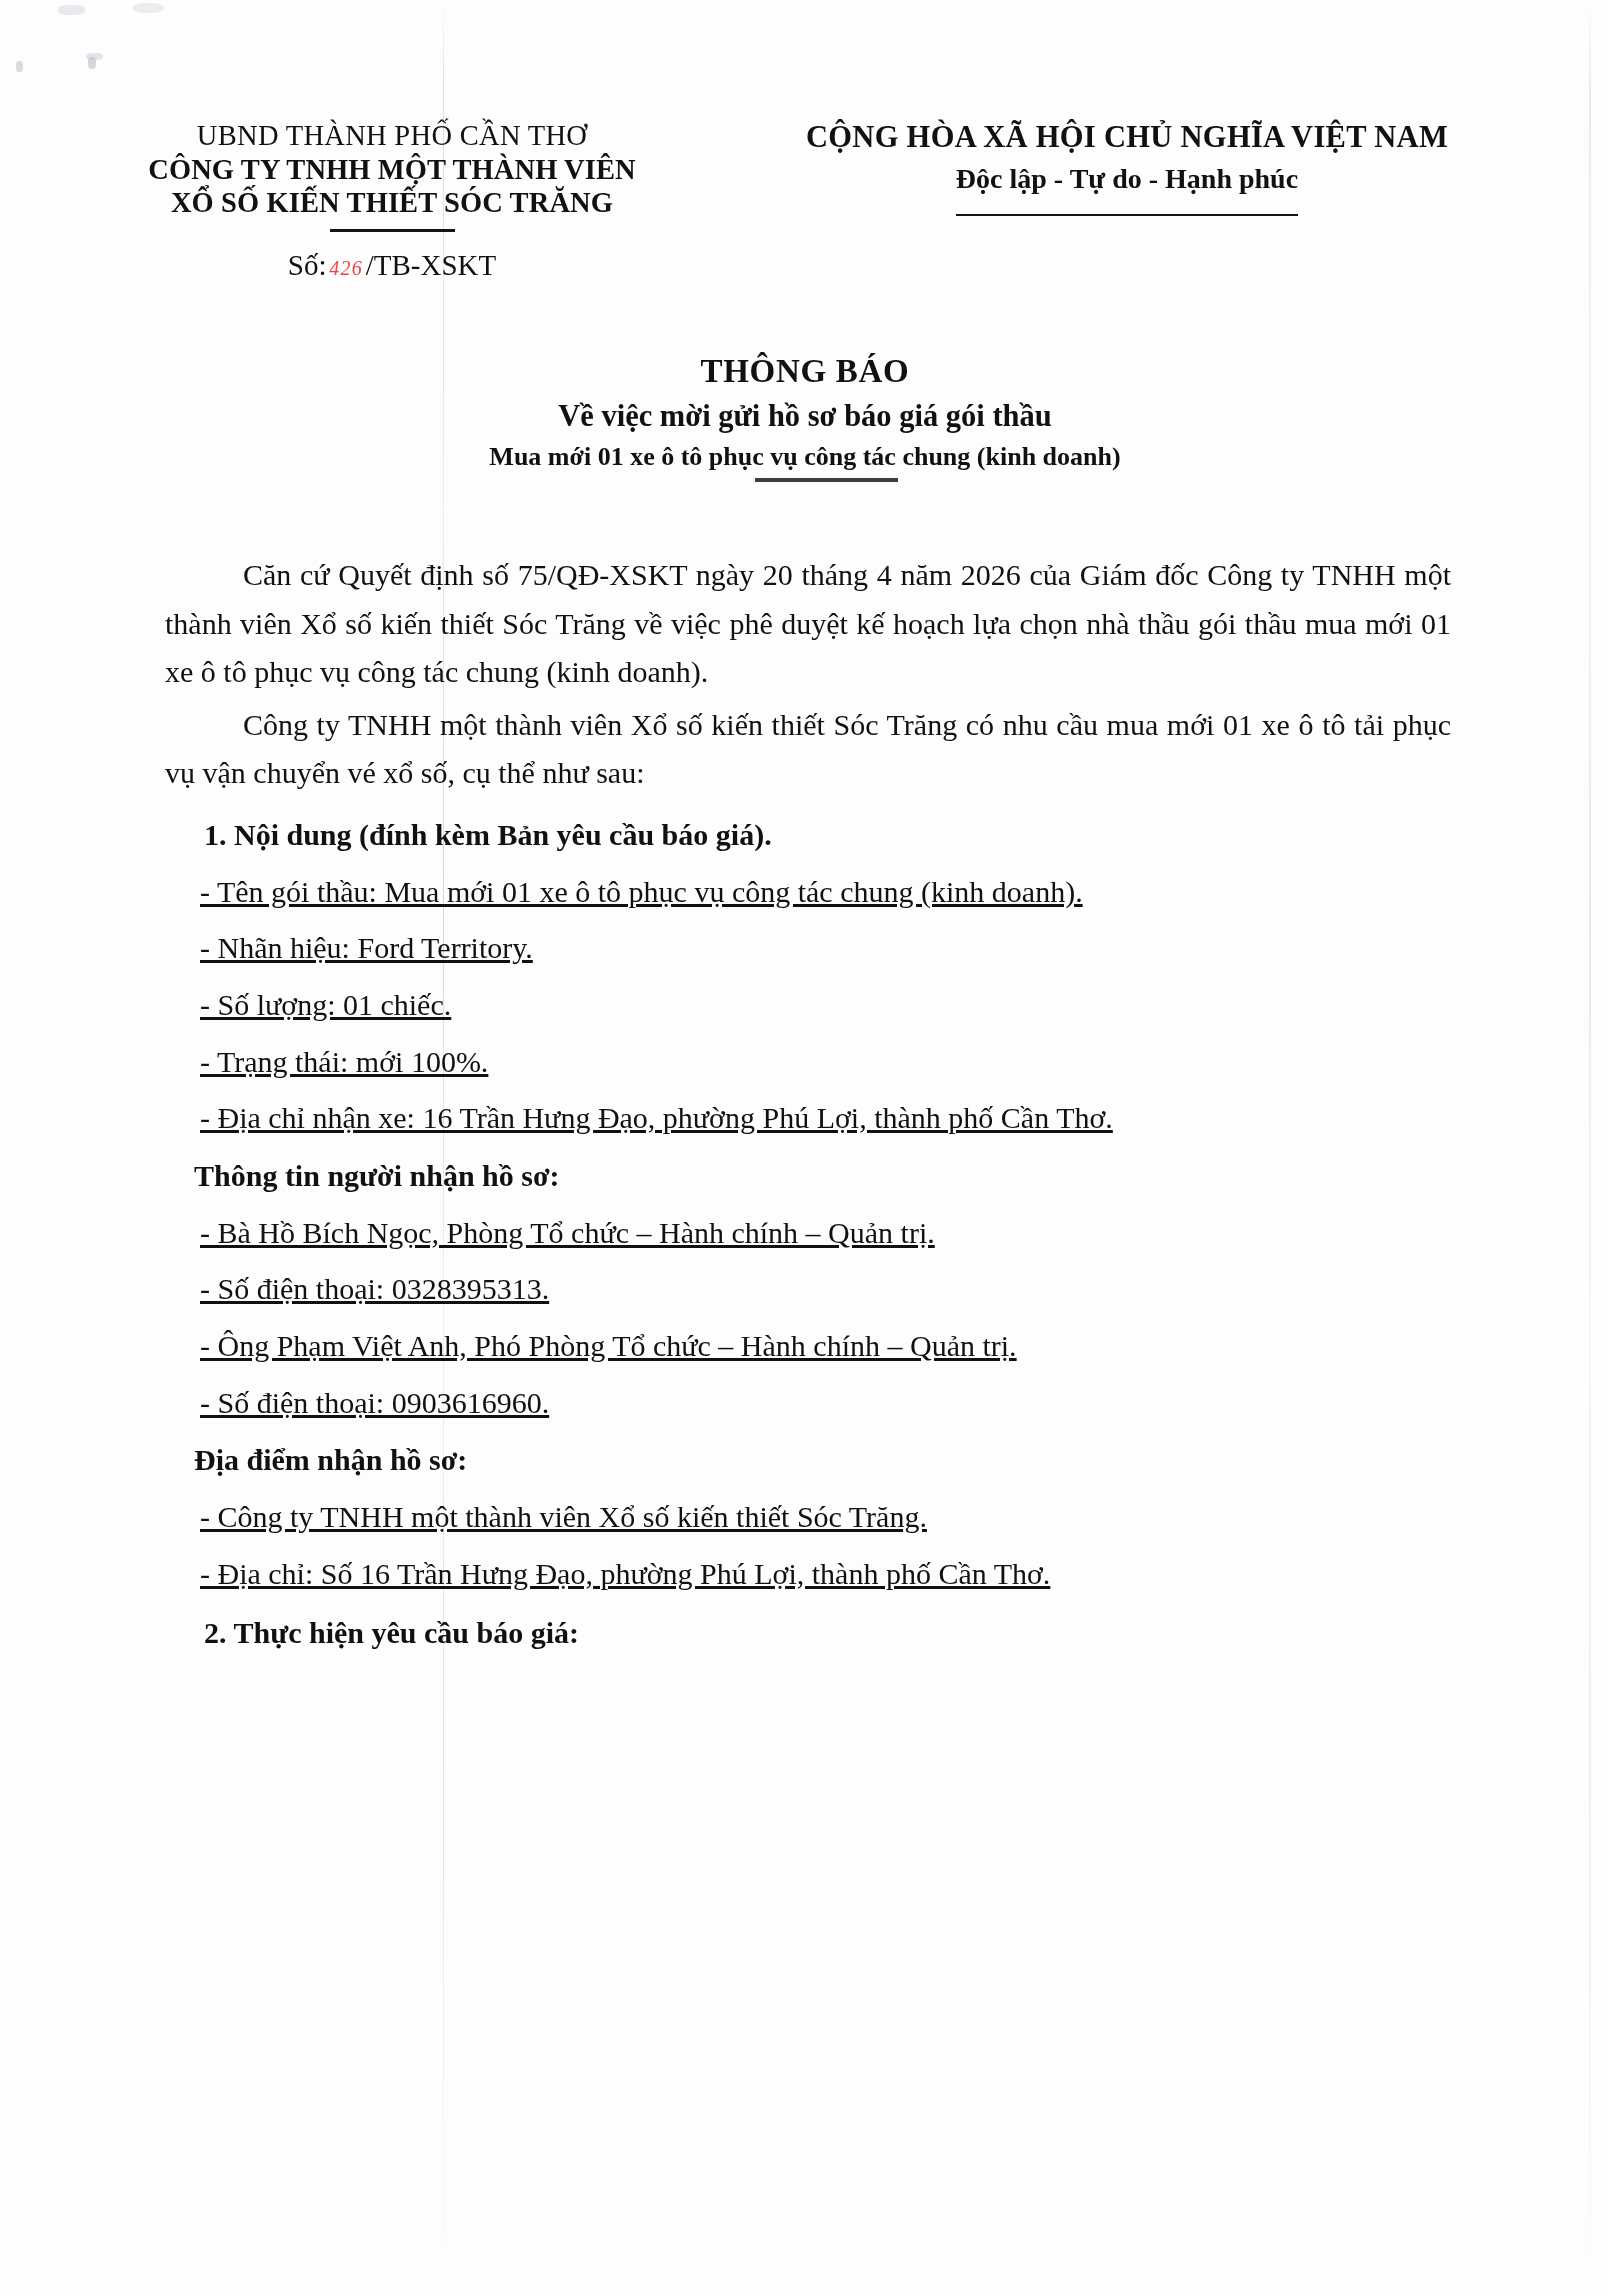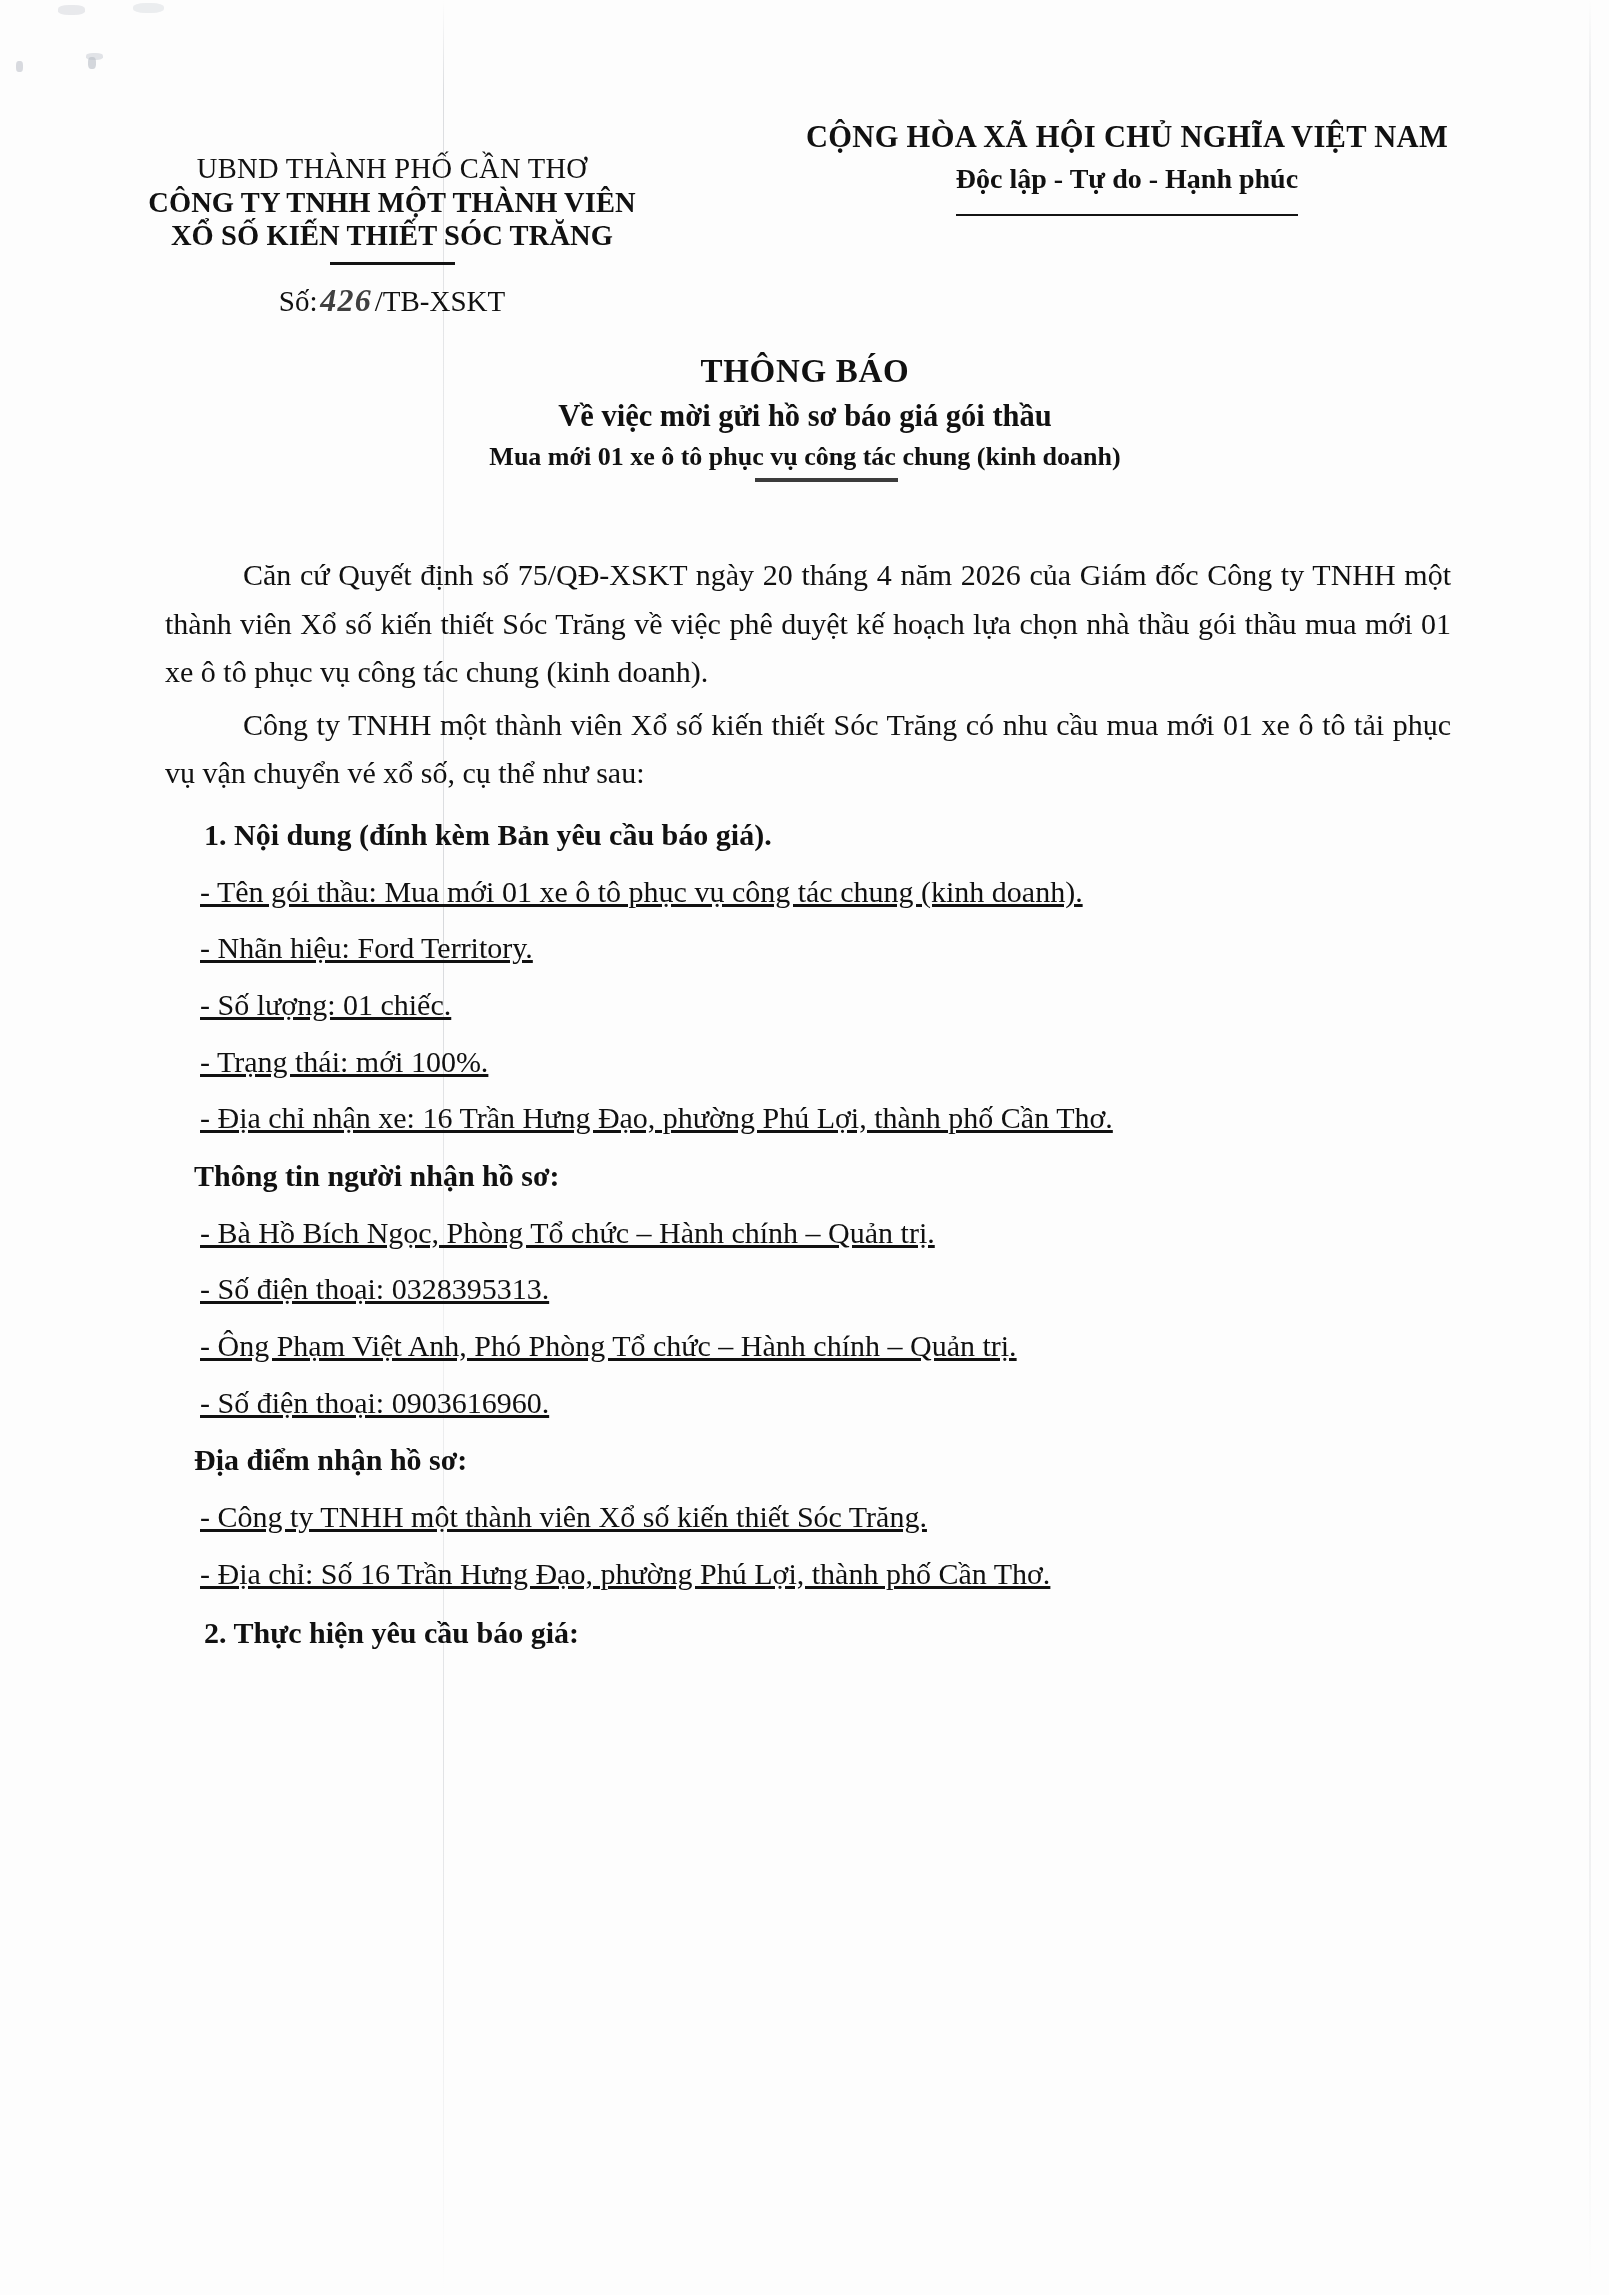--- a/index.html
+++ b/index.html
@@ -54,21 +54,20 @@
     top: 119px;
     left: 0;
     right: 0;
     display: flex;
     align-items: flex-start;
   }
   .hdr-left {
     width: 704px;
     text-align: center;
     padding-left: 40px;
-    margin-top: 33px;
   }
   .hdr-right {
     flex: 1;
     text-align: center;
     padding-right: 100px;
   }
 
   .org-line1 {
     font-size: 28.5px;
     letter-spacing: 0.3px;
@@ -90,23 +89,23 @@
     margin: 9.3px auto 0 auto;
   }
   .so-line {
     font-size: 29px;
     margin-top: 17.3px;
     white-space: nowrap;
   }
   .so-number {
     font-family: "Liberation Serif", serif;
     font-style: italic;
-    font-weight: bold;
-    color: #404040;
-    font-size: 32px;
+    font-weight: normal;
+    color: #ef4444;
+    font-size: 20px;
     letter-spacing: 1.3px;
     padding: 0 2.7px;
   }
 
   .nat-line1 {
     font-size: 30.5px;
     font-weight: bold;
     letter-spacing: 0.3px;
     line-height: 1.2;
     white-space: nowrap;

